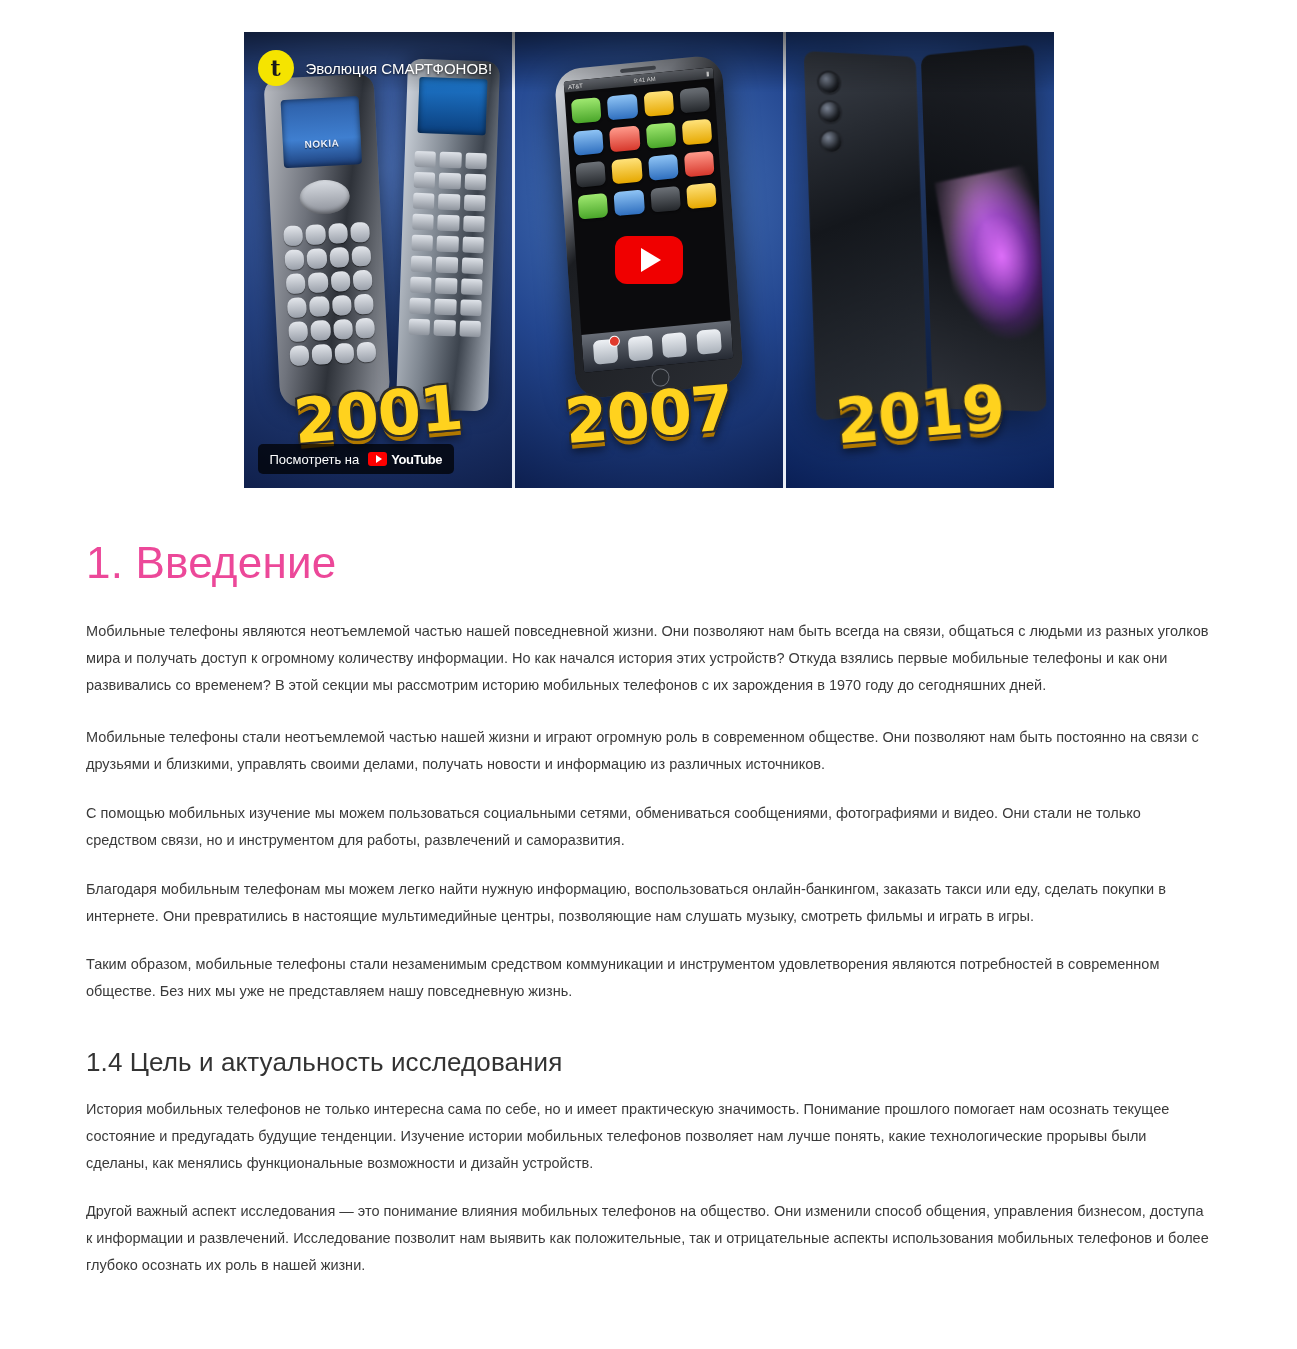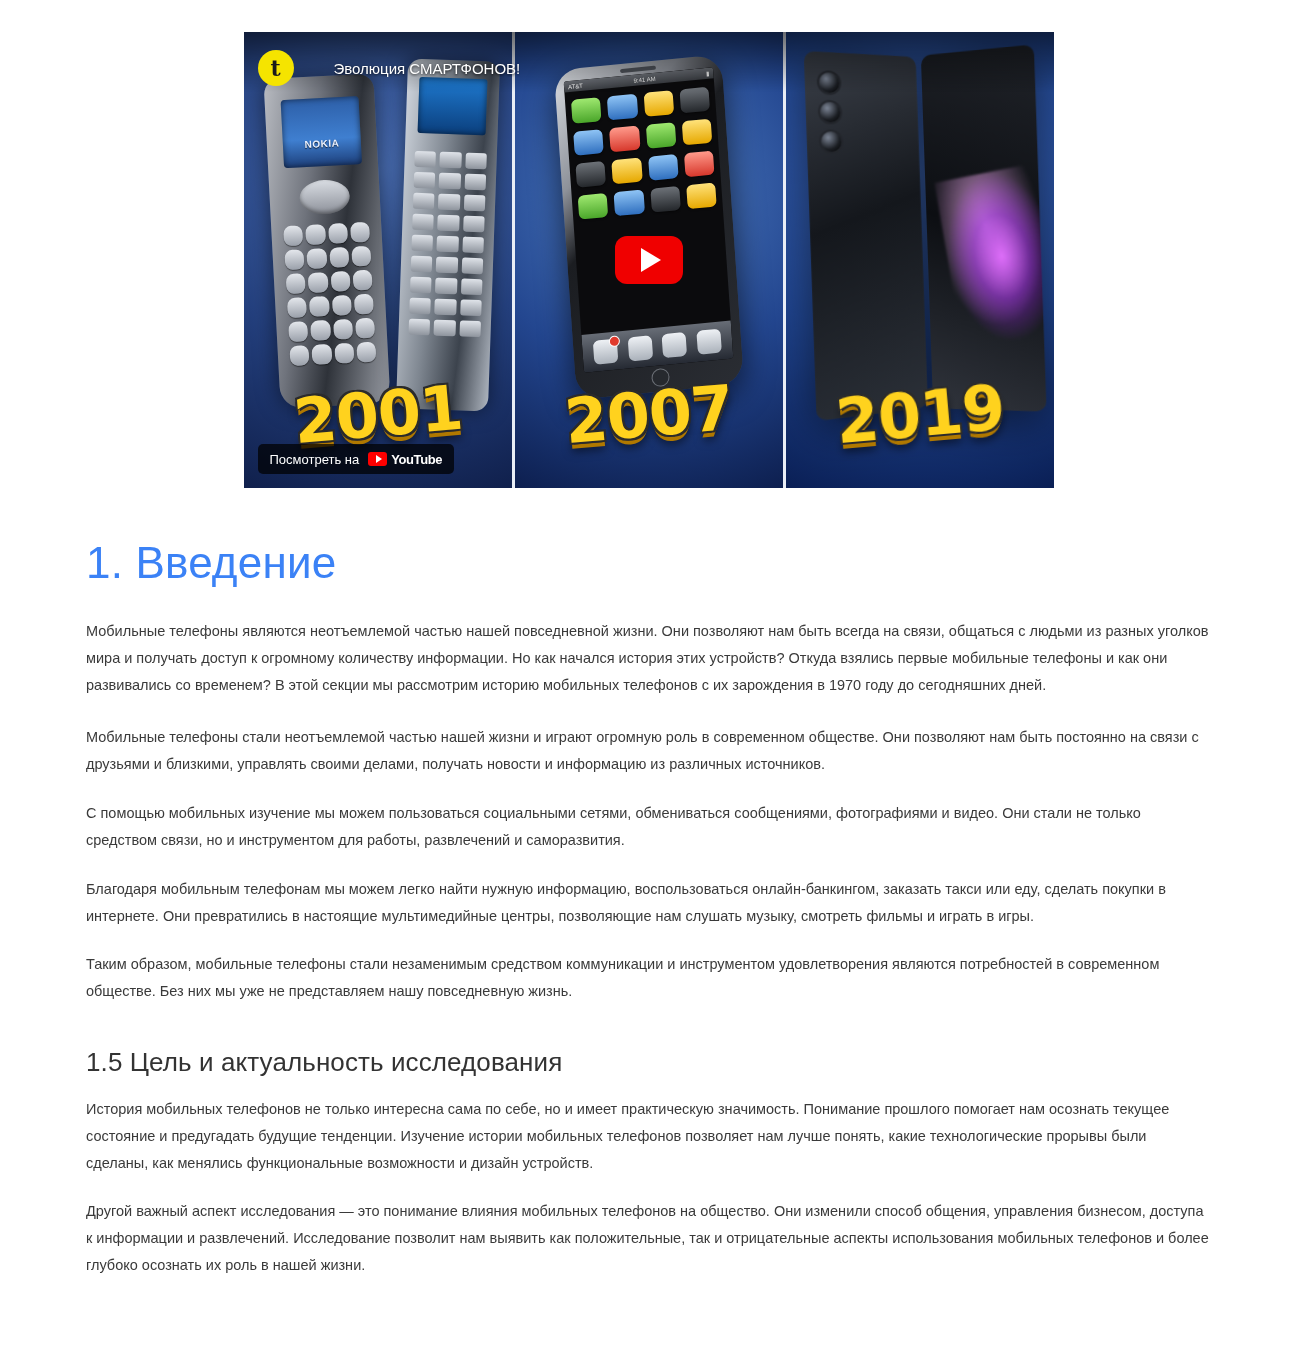--- a/index.html
+++ b/index.html
@@ -330,21 +330,20 @@
     font-family: "DejaVu Serif", serif;
     flex: 0 0 auto;
   }
   .yt-title {
     color: #ffffff;
     font-size: 15px;
     text-shadow: 0 1px 3px rgba(0,0,0,.8);
     white-space: nowrap;
     overflow: hidden;
     text-overflow: ellipsis;
-    margin-left: 28px;
   }
   .play-btn {
     position: absolute;
     left: 50%; top: 50%;
     width: 68px; height: 48px;
     margin: -24px 0 0 -34px;
     border-radius: 12px;
     background: #f00000;
     display: flex; align-items: center; justify-content: center;
     z-index: 6;
@@ -400,21 +399,21 @@
 
   
   .article {
     width: 1125px;
     margin: 0 auto;
     padding: 34px 0 60px 0;
   }
   h1 {
     font-size: 44px;
     font-weight: normal;
-    color: #3b82f6;
+    color: #ec4899;
     margin: 16px 0 30px 0;
     letter-spacing: .2px;
   }
   h2 {
     font-size: 26px;
     font-weight: normal;
     color: #333333;
     margin: 42px 0 18px 0;
     letter-spacing: .1px;
   }
@@ -582,18 +581,18 @@
   <div class="article">
 
     <h1>1. Введение</h1>
     <p class="lead">Мобильные телефоны являются неотъемлемой частью нашей повседневной жизни. Они позволяют нам быть всегда на связи, общаться с людьми из разных уголков мира и получать доступ к огромному количеству информации. Но как начался история этих устройств? Откуда взялись первые мобильные телефоны и как они развивались со временем? В этой секции мы рассмотрим историю мобильных телефонов с их зарождения в 1970 году до сегодняшних дней.</p>
 
     <p>Мобильные телефоны стали неотъемлемой частью нашей жизни и играют огромную роль в современном обществе. Они позволяют нам быть постоянно на связи с друзьями и близкими, управлять своими делами, получать новости и информацию из различных источников.</p>
     <p>С помощью мобильных изучение мы можем пользоваться социальными сетями, обмениваться сообщениями, фотографиями и видео. Они стали не только средством связи, но и инструментом для работы, развлечений и саморазвития.</p>
     <p>Благодаря мобильным телефонам мы можем легко найти нужную информацию, воспользоваться онлайн-банкингом, заказать такси или еду, сделать покупки в интернете. Они превратились в настоящие мультимедийные центры, позволяющие нам слушать музыку, смотреть фильмы и играть в игры.</p>
     <p>Таким образом, мобильные телефоны стали незаменимым средством коммуникации и инструментом удовлетворения являются потребностей в современном обществе. Без них мы уже не представляем нашу повседневную жизнь.</p>
 
-    <h2>1.5 Цель и актуальность исследования</h2>
+    <h2>1.4 Цель и актуальность исследования</h2>
     <p>История мобильных телефонов не только интересна сама по себе, но и имеет практическую значимость. Понимание прошлого помогает нам осознать текущее состояние и предугадать будущие тенденции. Изучение истории мобильных телефонов позволяет нам лучше понять, какие технологические прорывы были сделаны, как менялись функциональные возможности и дизайн устройств.</p>
     <p>Другой важный аспект исследования — это понимание влияния мобильных телефонов на общество. Они изменили способ общения, управления бизнесом, доступа к информации и развлечений. Исследование позволит нам выявить как положительные, так и отрицательные аспекты использования мобильных телефонов и более глубоко осознать их роль в нашей жизни.</p>
 
   </div>
 </div>
 
 </body></html>

